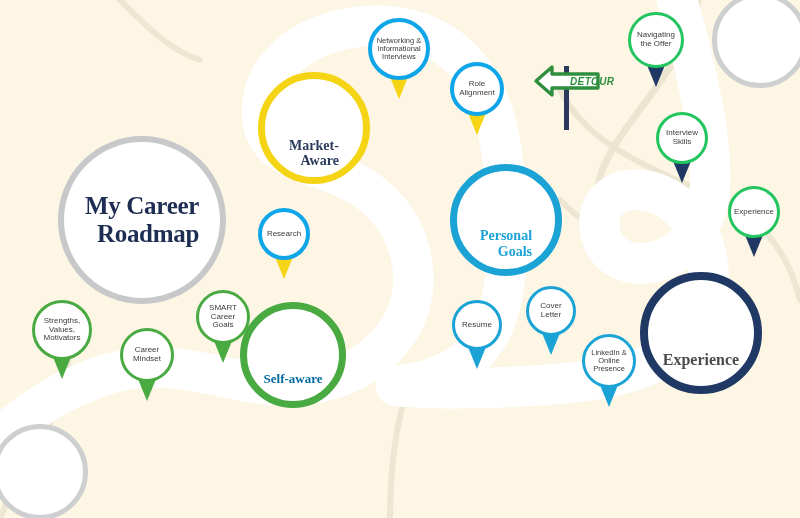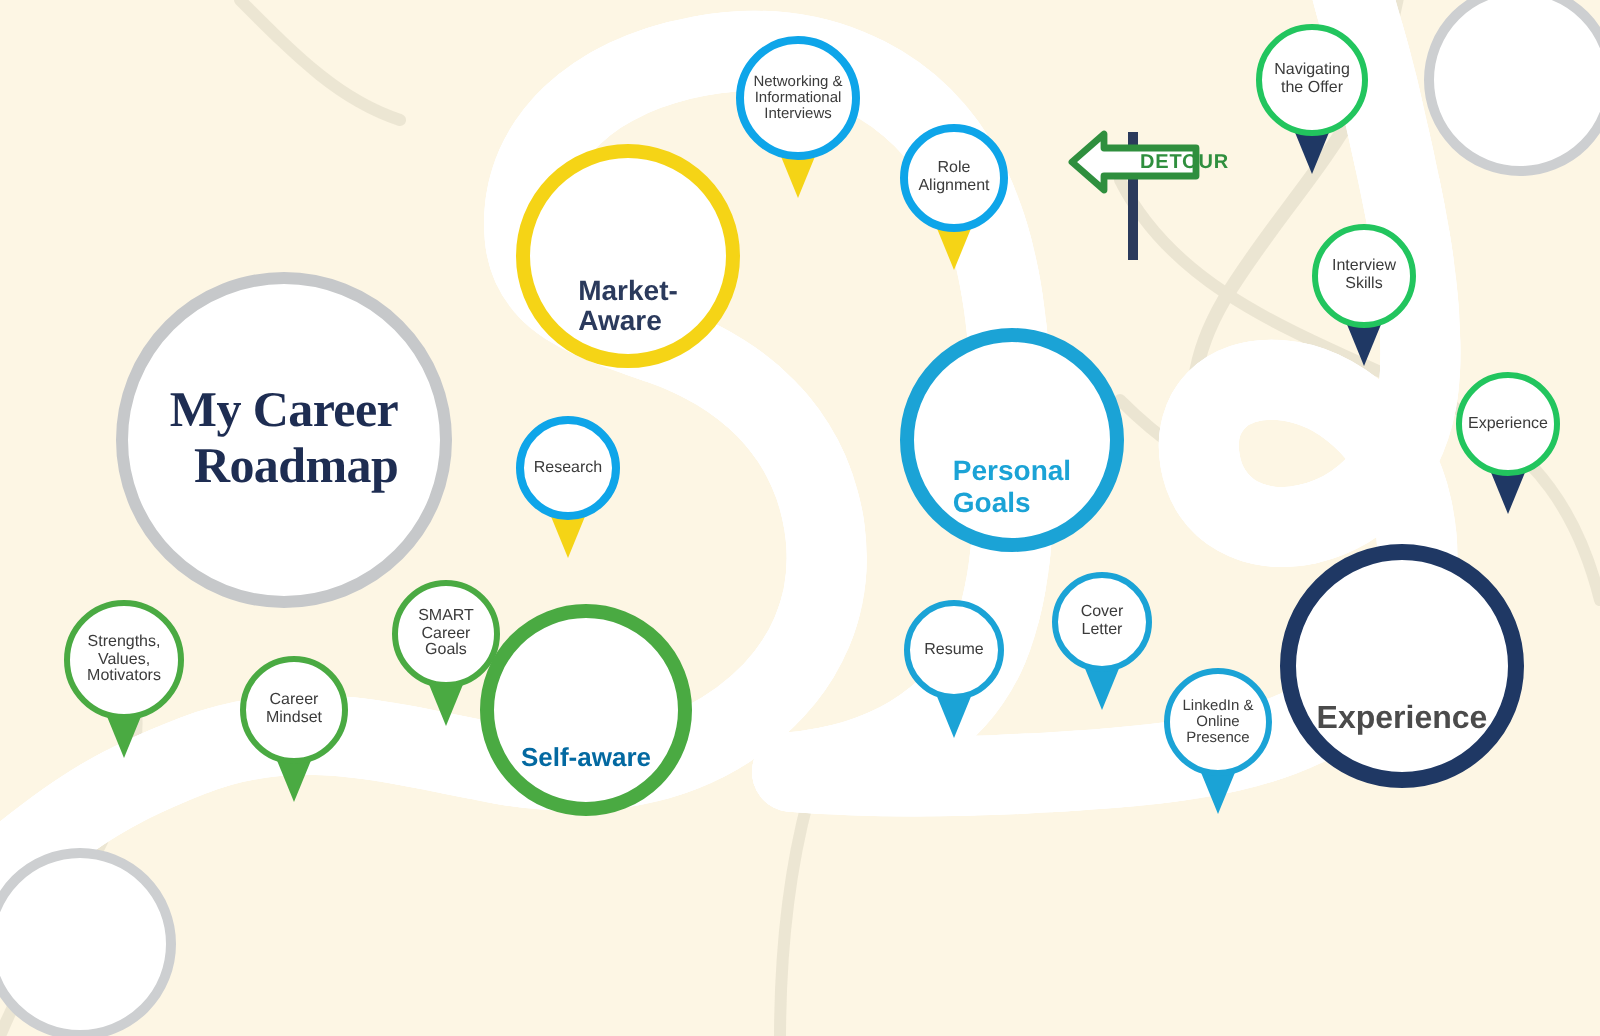--- a/index.html
+++ b/index.html
@@ -25,22 +25,22 @@
     letter-spacing:-0.3px;
   }
 
   
   .hub{
     position:absolute;border-radius:50%;background:#ffffff;
     box-sizing:border-box;display:flex;flex-direction:column;
     align-items:center;justify-content:center;z-index:28;
   }
   .hub-label{
-    font-family:Liberation Sans, sans-serif;font-weight:bold;
-    text-align:left;line-height:1.1;
+    font-family:Liberation Serif, serif;font-weight:bold;
+    text-align:right;line-height:1.1;
   }
 
   #hub-selfaware{left:240px;top:302px;width:106px;height:106px;border:7px solid #4aaa42;}
   #hub-selfaware .hub-label{font-size:13px;color:#0369a1;margin-top:3px;}
   #hub-market{left:258px;top:72px;width:112px;height:112px;border:7px solid #f5d416;}
   #hub-market .hub-label{font-size:14px;color:#2b3a5c;margin-top:4px;}
   #hub-brand{left:450px;top:164px;width:112px;height:112px;border:7px solid #1ba3d6;}
   #hub-brand .hub-label{font-size:14px;color:#1ba3d6;margin-top:3px;}
   #hub-experience{left:640px;top:272px;width:122px;height:122px;border:8px solid #1f3864;}
   #hub-experience .hub-label{font-size:16px;color:#4b4b4b;margin-top:3px;}
@@ -80,21 +80,21 @@
   .pin.blue .pin-tip{border-left:9px solid transparent;border-right:9px solid transparent;border-top:22px solid #1ba3d6;}
   
   .pin.navy .pin-bubble{border:3px solid #22c55e;}
   .pin.navy .pin-tip{border-left:9px solid transparent;border-right:9px solid transparent;border-top:22px solid #1f3864;}
 
   
   #detour-sign{position:absolute;left:534px;top:62px;z-index:25;}
   .detour-label{
     position:absolute;left:36px;top:14px;
     font-family:"Liberation Sans", sans-serif;font-weight:bold;
-    font-size:10px;color:#2f8f3e;letter-spacing:0.4px;
+    font-size:10px;color:#2f8f3e;letter-spacing:0.4px;font-style:italic;
   }
 </style>
 </head>
 <body style="background: rgb(253, 246, 228);">
 
 <div id="stage">
 
   <svg id="art" viewBox="0 0 800 518">
     <defs>
       

